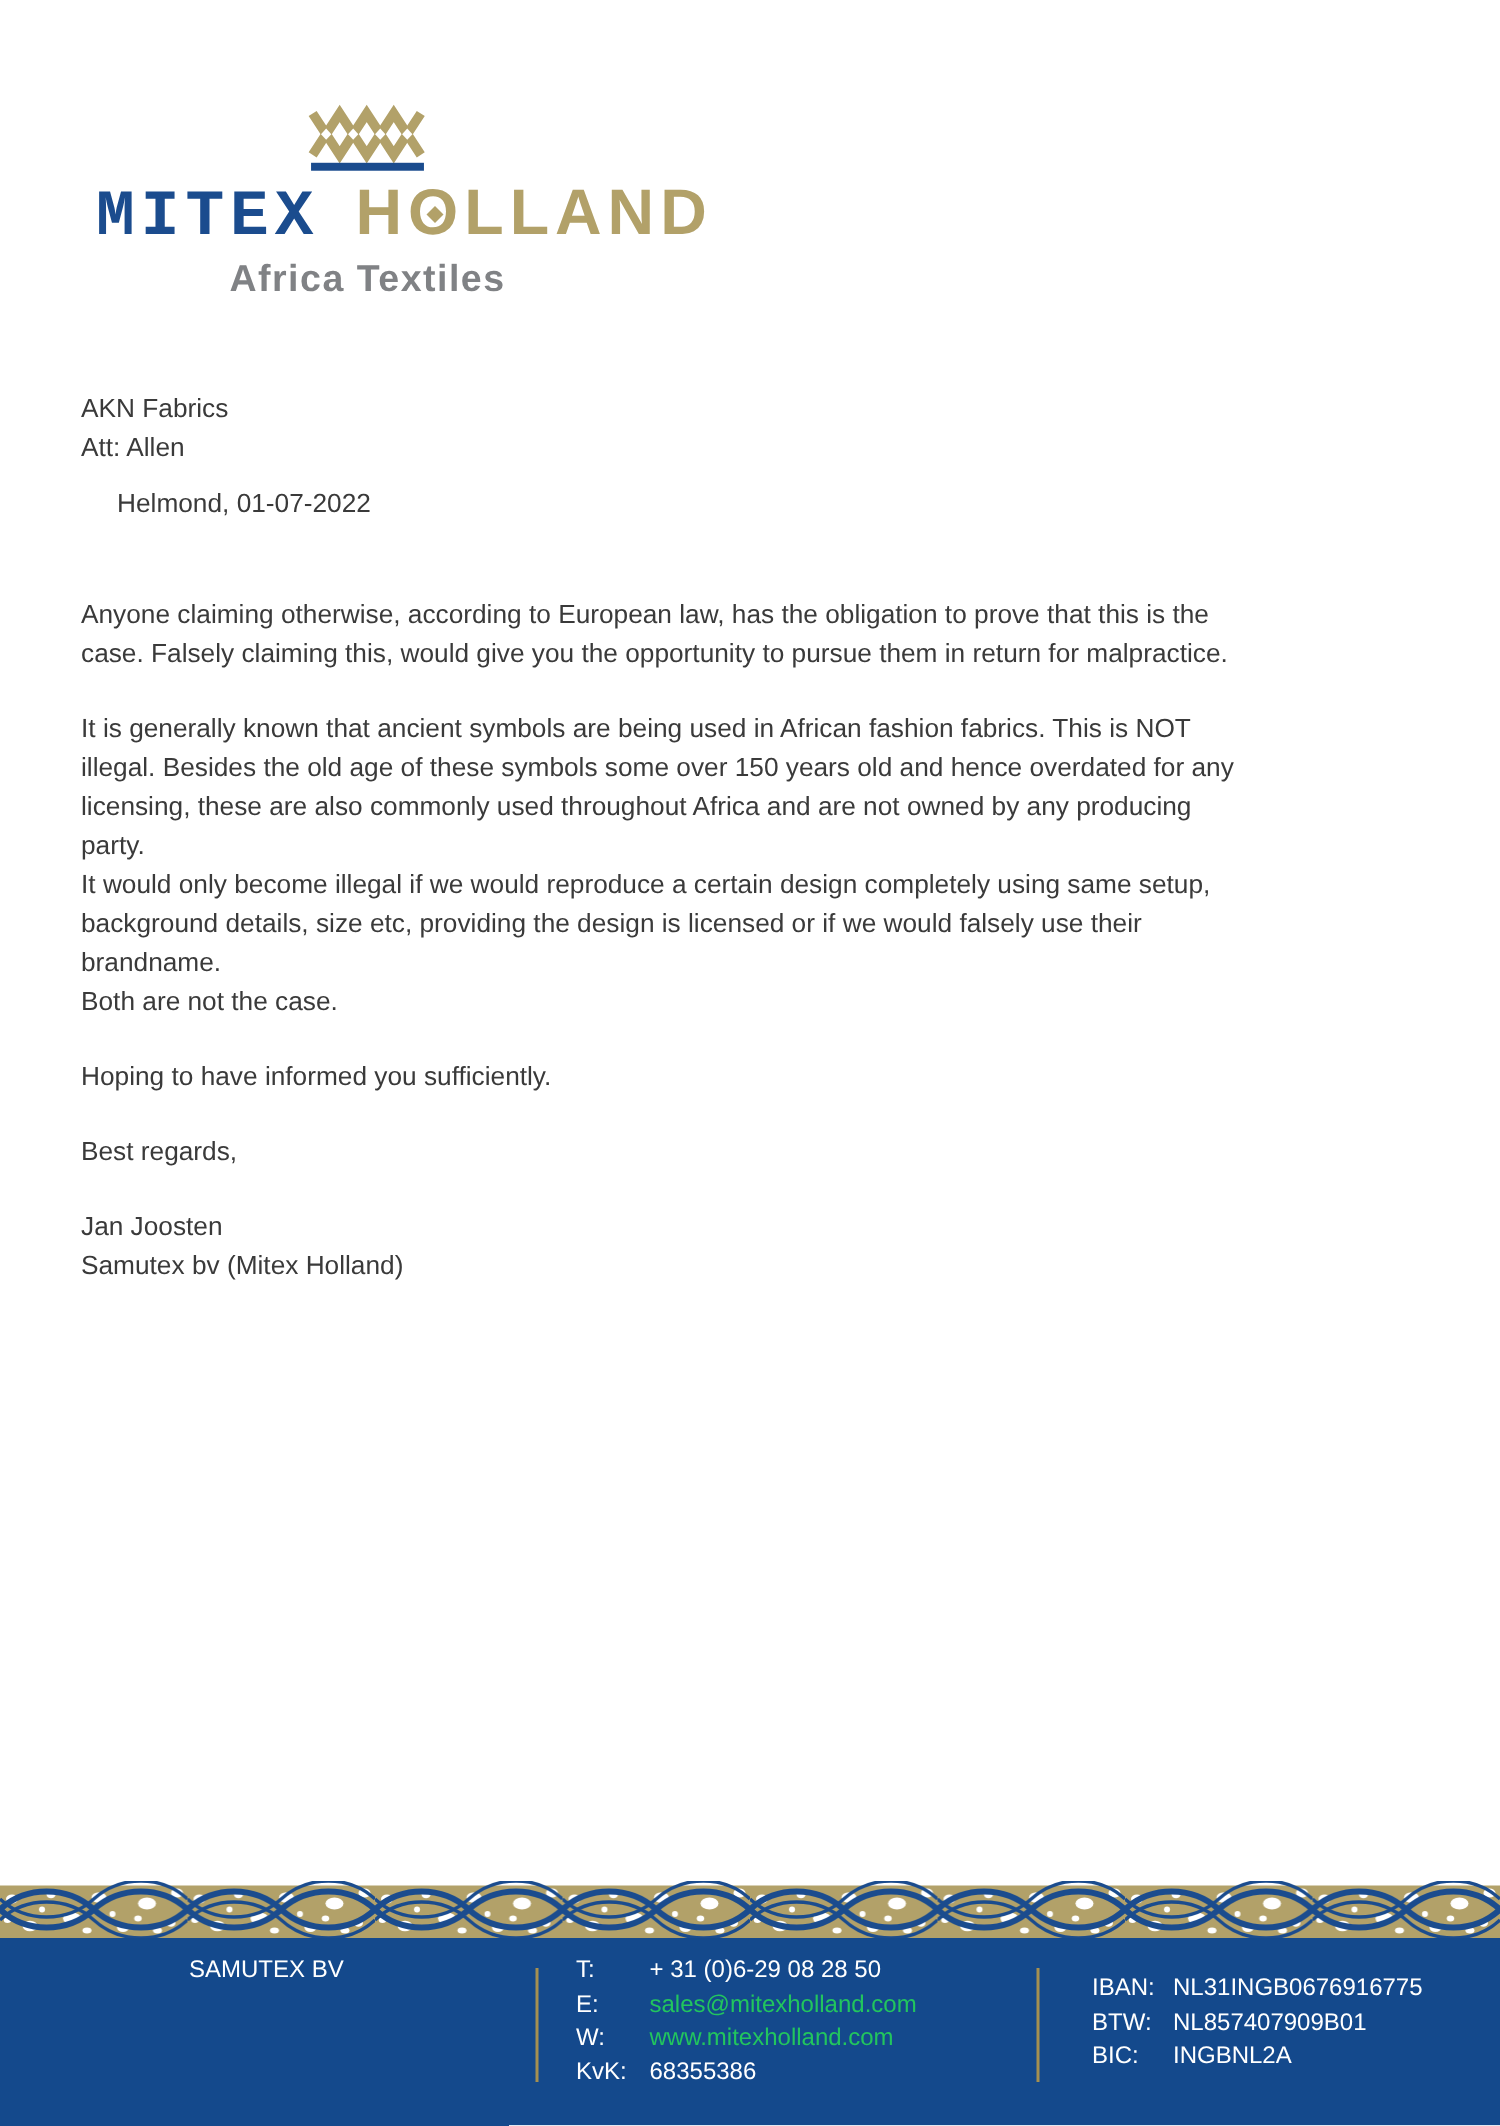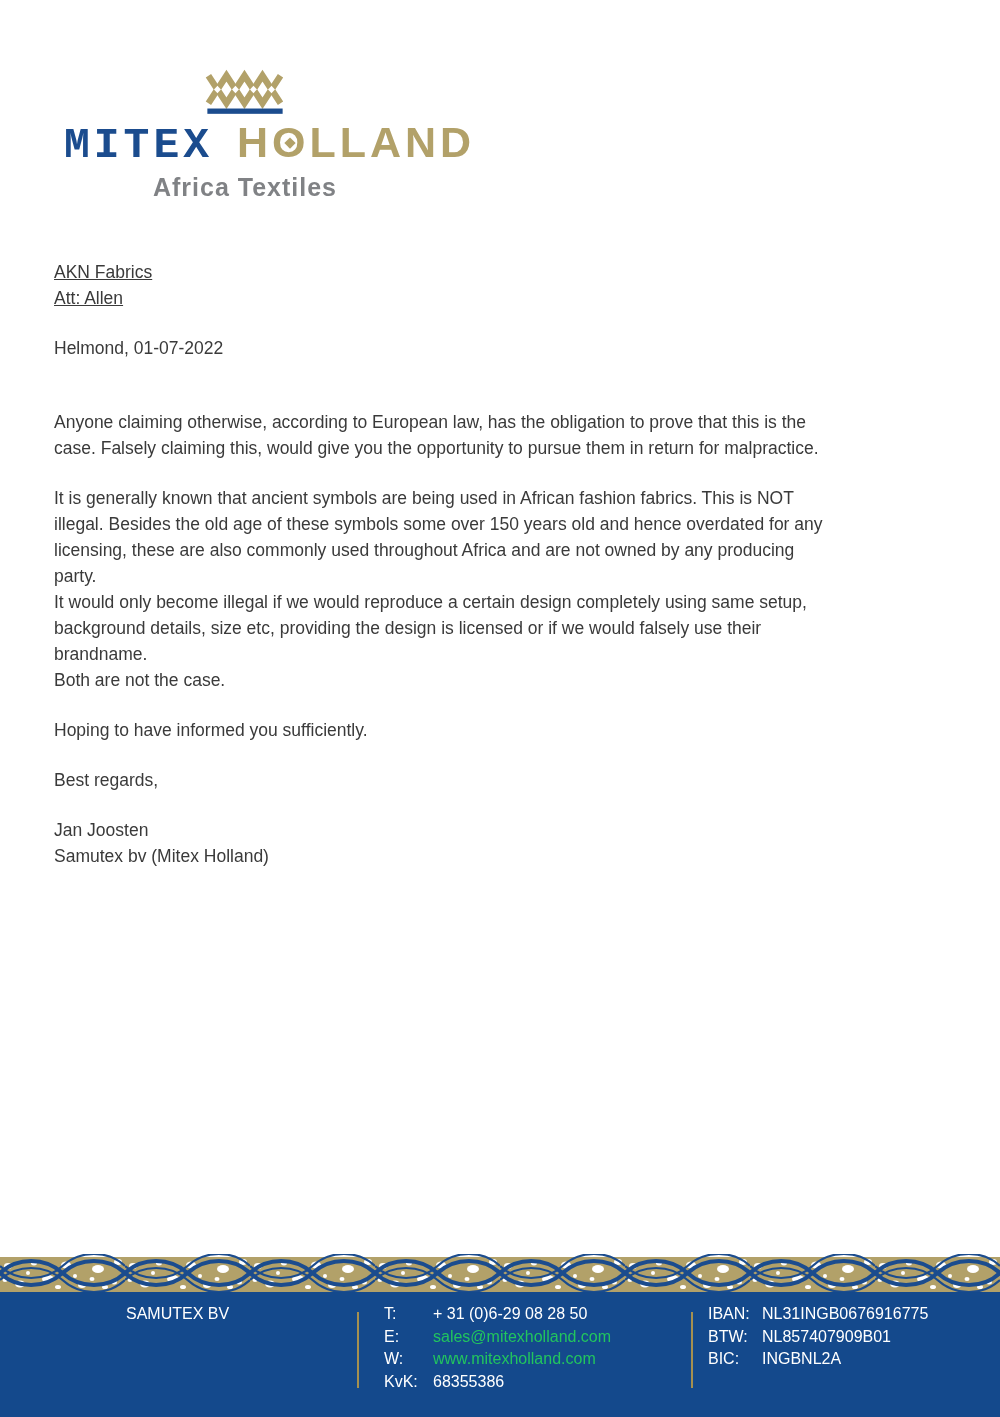--- a/index.html
+++ b/index.html
@@ -52,38 +52,38 @@
   .letter {
     position: absolute;
     left: 54px;
     top: 259px;
     width: 880px;
     font-size: 17.5px;
     line-height: 26px;
     color: #3a3a3a;
   }
   .block { white-space: pre-line; margin-bottom: 24px; }
-  .block.recipient { margin-bottom: 24px; text-decoration: underline; }
-  .block.date { margin-bottom: 48px; }
+  .block.recipient { margin-bottom: 11px; }
+  .block.date { margin-bottom: 48px; margin-left: 24px; }
   .block.signature { margin-bottom: 0; }
 
   
   .footer { position: absolute; left: 0; right: 0; bottom: 0; }
   .band-svg { display: block; width: 1000px; height: 38px; }
   .footer-bar {
     position: relative;
     height: 125px;
     background: #14498c;
     color: #ffffff;
     font-size: 16px;
   }
   .f-col { position: absolute; top: 11px; line-height: 22.5px; }
   .f-company { left: 126px; }
   .f-contact { left: 384px; }
-  .f-bank { left: 708px; }
+  .f-bank { left: 728px; margin-top: 12px; }
   .f-row { display: grid; grid-template-columns: 49px auto; }
   .f-bank .f-row { grid-template-columns: 54px auto; }
   .f-divider {
     position: absolute;
     top: 20px;
     width: 2px;
     height: 76px;
     background: #a59050;
   }
   .f-divider.d1 { left: 357px; }

